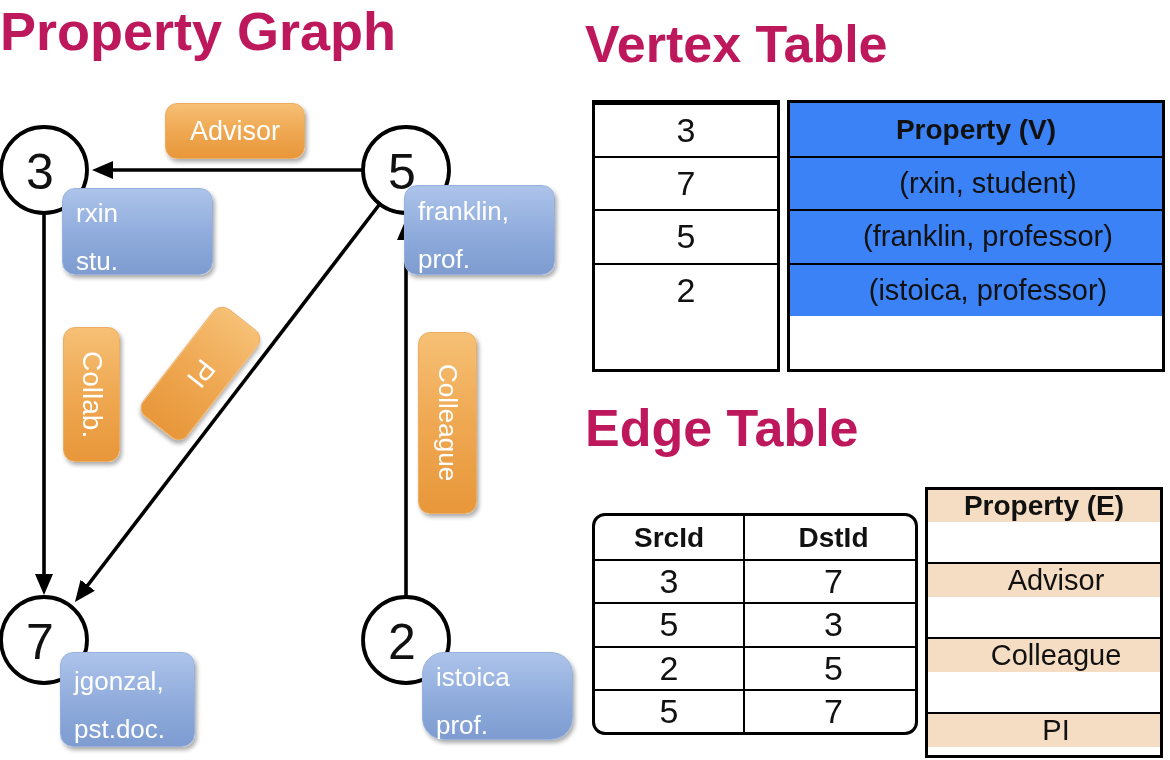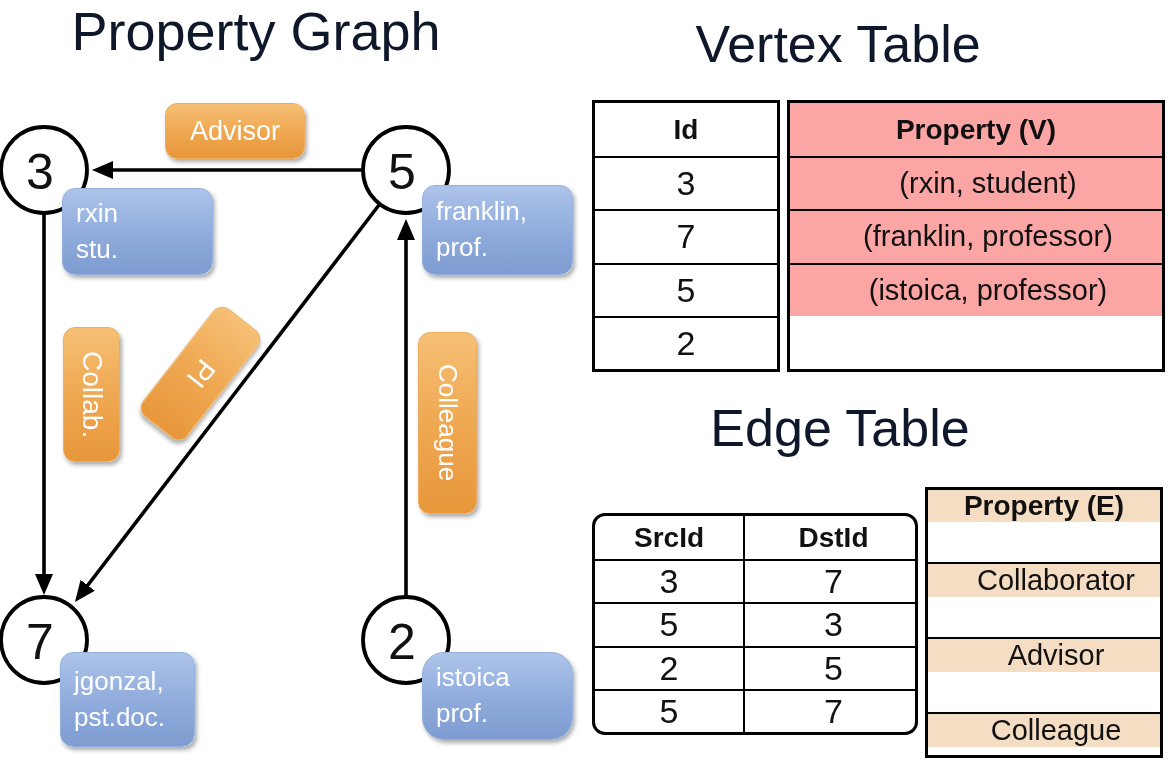--- a/index.html
+++ b/index.html
@@ -1,20 +1,20 @@
 <!DOCTYPE html>
 <html><head>
 <meta charset="utf-8">
 <style>
   html,body { margin:0; padding:0; background:#fff; }
   body { font-family:"Liberation Sans", sans-serif; color:#111; }
   .stage { position:relative; width:1170px; height:760px; background:#fff; overflow:hidden; }
 
   
-  .title { position:absolute; margin:0; font-weight:400; color:#0f172a; text-align:center; letter-spacing:0px; }
+  .title { position:absolute; margin:0; font-weight:700; color:#be185d; letter-spacing:0px; }
   .g-title  { left:0;   top:8;   width:512px; font-size:54px; }
   .v-title  { left:585px; top:14px;  width:506px; font-size:52px; }
   .e-title  { left:585px; top:398px; width:510px; font-size:52px; }
 
   
   .g-canvas { position:absolute; left:0; top:0; width:585px; height:760px; }
   .edge { stroke:#000; stroke-width:3.6; }
   .node { fill:#fff; stroke:#000; stroke-width:3.8; }
   .nid  { font-size:50px; fill:#111; text-anchor:middle; dominant-baseline:central; }
 
@@ -27,35 +27,35 @@
 
   .elabel { font-size:27px; }
   .vert   { writing-mode:vertical-rl; }
   .advisor   { left:165px; top:103px; width:138px; height:54px; }
   .collab    { left:63px;  top:327px; width:55px;  height:133px; font-size:28px; }
   .pi        { left:172px; top:305px; width:55px;  height:135px; transform:rotate(38deg); font-size:28px; }
   .colleague { left:418px; top:332px; width:57px;  height:180px; font-size:26px; }
 
   .nlabel { flex-direction:column; align-items:flex-start; justify-content:center;
             padding-left:13px; font-size:26px; line-height:1.38; }
-  .nlabel span { display:block; }
+  .nlabel span { display:block;margin-top:12px; }
   .rxin     { left:62px;  top:188px; width:136px; height:85px; }
-  .franklin { left:422px; top:185px; width:136px; height:88px; }
+  .franklin { left:404px; top:185px; width:136px; height:88px; }
   .jgonzal  { left:60px;  top:652px; width:120px; height:93px; }
   .istoica  { left:422px; top:652px; width:136px; height:86px;border-radius:22px; }
 
   
   .tbl { position:absolute; display:grid; border:3px solid #000; background:#fff; box-sizing:border-box; }
   .tbl .c { display:flex; align-items:center; justify-content:center; border-top:2px solid #000; }
   .tbl .c.r0 { border-top:none; }
   .tbl .c.c2 { border-left:2px solid #000;padding-left:7px; }
   .hdr { font-weight:700; font-size:28px; }
   .val { font-size:34px; }
   .prp { font-size:29px;padding-left:24px; }
-  .bluecell { background:#fca5a5; }
+  .bluecell { background:#3b82f6; }
   .tancell  { background:#f5ddc3; }
 
   .vt-id   { left:592px; top:100px; width:188px; height:272px; grid-template-rows:repeat(5,1fr); }
   .vt-prop { left:787px; top:100px; width:378px; height:272px; grid-template-rows:repeat(5,1fr); }
   .et-ids  { left:592px; top:513px; width:326px; height:222px; grid-template-columns:148px 1fr; grid-template-rows:repeat(5,1fr);border-radius:13px; }
   .et-prop { left:925px; top:487px; width:238px; height:271px; grid-template-rows:repeat(5,1fr);gap:40px; }
 </style>
 </head>
 <body>
 
@@ -106,21 +106,20 @@
     <div class="box blue nlabel istoica">
       <span>istoica</span>
       <span>prof.</span>
     </div>
   </section>
 
   <section>
     <h1 class="title v-title">Vertex Table</h1>
 
     <div class="tbl vt-id">
-      <div class="c r0 hdr">Id</div>
       <div class="c val">3</div>
       <div class="c val">7</div>
       <div class="c val">5</div>
       <div class="c val">2</div>
     </div>
 
     <div class="tbl vt-prop">
       <div class="c r0 hdr bluecell">Property (V)</div>
       <div class="c prp bluecell">(rxin, student)</div>
       <div class="c prp bluecell">(franklin, professor)</div>
@@ -139,20 +138,19 @@
       <div class="c val">5</div>
       <div class="c c2 val">3</div>
       <div class="c val">2</div>
       <div class="c c2 val">5</div>
       <div class="c val">5</div>
       <div class="c c2 val">7</div>
     </div>
 
     <div class="tbl et-prop">
       <div class="c r0 hdr tancell">Property (E)</div>
-      <div class="c prp tancell">Collaborator</div>
       <div class="c prp tancell">Advisor</div>
       <div class="c prp tancell">Colleague</div>
       <div class="c prp tancell">PI</div>
     </div>
   </section>
 
 </div>
 
 </body></html>

